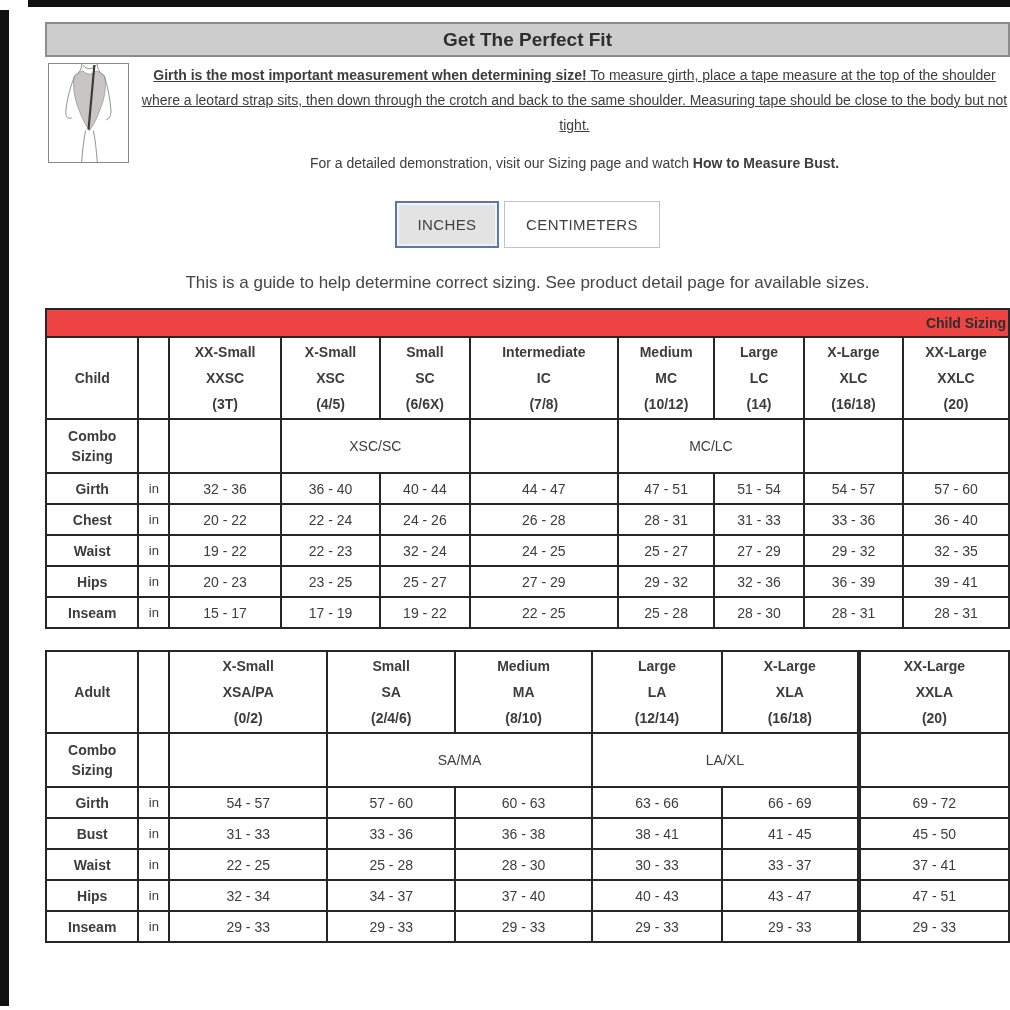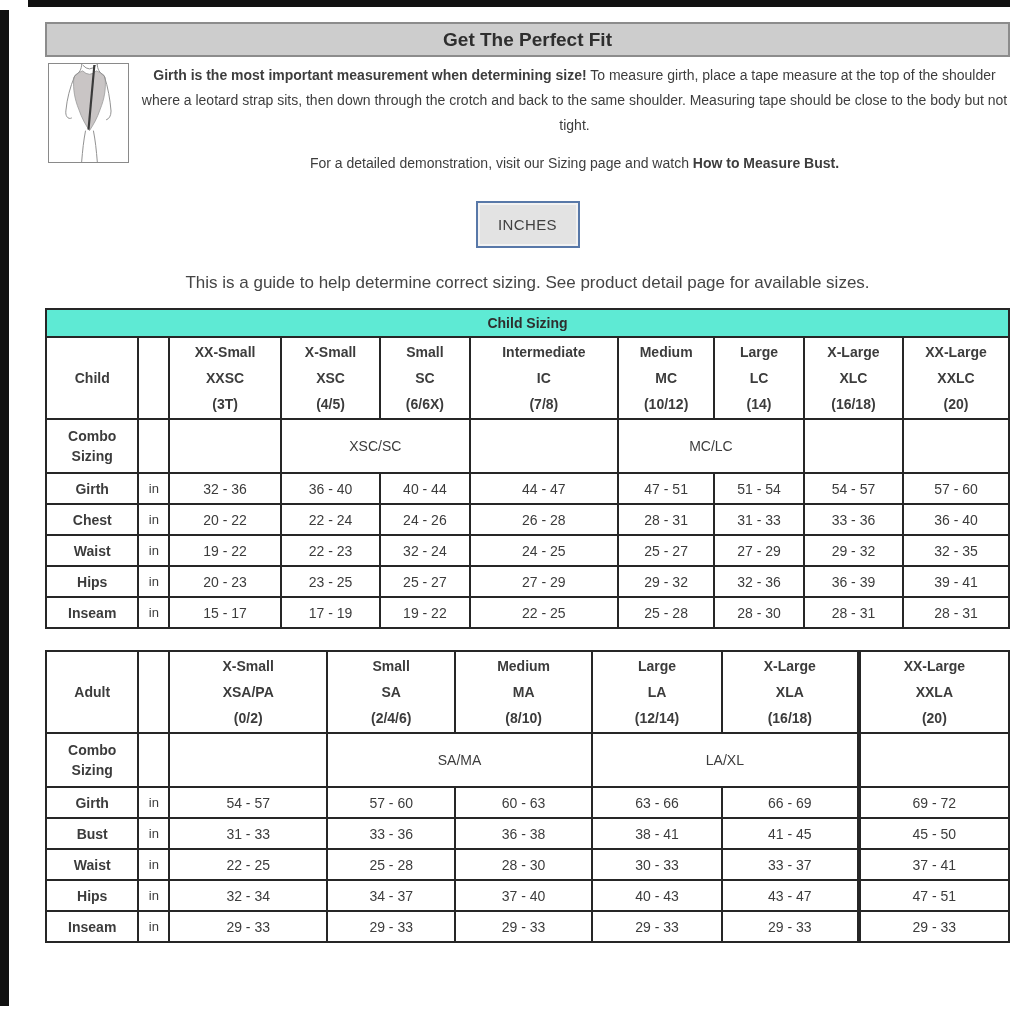--- a/index.html
+++ b/index.html
@@ -22,21 +22,21 @@
     text-align:center; font-weight:bold; font-size:19px; color:#2e2e2e;
   }
 
   .media { display:flex; margin-top:5px; }
   .illus-box {
     width:81px; height:100px; border:1px solid #8a8a8a; background:#fff;
     flex:none; margin-left:3px; margin-top:1px; overflow:hidden;
   }
   .illus-box svg { display:block; width:100%; height:100%; }
   .intro-col { flex:1; padding-left:10px; }
-  .para { font-size:14px; line-height:25px; text-align:center; color:#3d3d3d; margin:1px 0 0 0; }
+  .para { font-size:14px; line-height:25px; text-align:center; color:#3d3d3d; margin:1px 0 0 0;text-decoration:underline; }
   .demo { font-size:14px; text-align:center; color:#3d3d3d; margin-top:17px; }
 
   .toggle-row { display:flex; justify-content:center; align-items:stretch; margin-top:30px; height:47px; }
   .btn {
     font-family:"Liberation Sans", sans-serif; font-size:15px; color:#404040;
     letter-spacing:0.4px; cursor:pointer;
   }
   .btn-inches {
     width:104px; background:#e3e3e3;
     border:2px solid #5878a8; box-shadow:inset 0 0 0 2px #f2f2f2;
@@ -45,21 +45,21 @@
 
   .note { text-align:center; font-size:17px; color:#454545; margin-top:25px; }
 
   table { border-collapse:collapse; width:100%; table-layout:fixed; }
   .child-table { margin-top:15px; }
   .adult-table { margin-top:21px; }
   td {
     border:2px solid #262626; text-align:center;
     color:#3c3c3c; font-size:14px; overflow:hidden; padding:0 2px;
   }
-  tr.bar td { background:#5eead4; font-weight:bold; height:28px; color:#2e2e2e; }
+  tr.bar td { background:#ef4444; font-weight:bold; height:28px; color:#2e2e2e;text-align:right; }
   tr.head td { height:82px; font-weight:bold; line-height:26px; }
   tr.combo td { height:54px; }
   tr.combo td.lbl { line-height:20px; padding:0 9px; }
   tr.data td { height:31px; }
   td.lbl { font-weight:bold; }
   td.unit { font-weight:normal; font-size:13px; }
   .adult-table td.xxl { border-left-width:4px; }
 </style>
 </head>
 <body>
@@ -86,20 +86,21 @@
       </svg>
     </div>
     <div class="intro-col">
       <p class="para"><b>Girth is the most important measurement when determining size!</b><span> To measure girth, place a tape measure at the top of the shoulder where a leotard strap sits, then down through the crotch and back to the same shoulder. Measuring tape should be close to the body but not tight.</span></p>
       <div class="demo"><span>For a detailed demonstration, visit our Sizing page and watch </span><b>How to Measure Bust.</b></div>
     </div>
   </div>
 
   <div class="toggle-row">
     <button class="btn btn-inches">INCHES</button>
+    <button class="btn btn-cm">CENTIMETERS</button>
   </div>
 
   <div class="note">This is a guide to help determine correct sizing. See product detail page for available sizes.</div>
 
   <table class="child-table">
     <colgroup>
       <col style="width:9.6%">
         <col style="width:3.2%">
         <col style="width:11.6%">
         <col style="width:10.3%">

